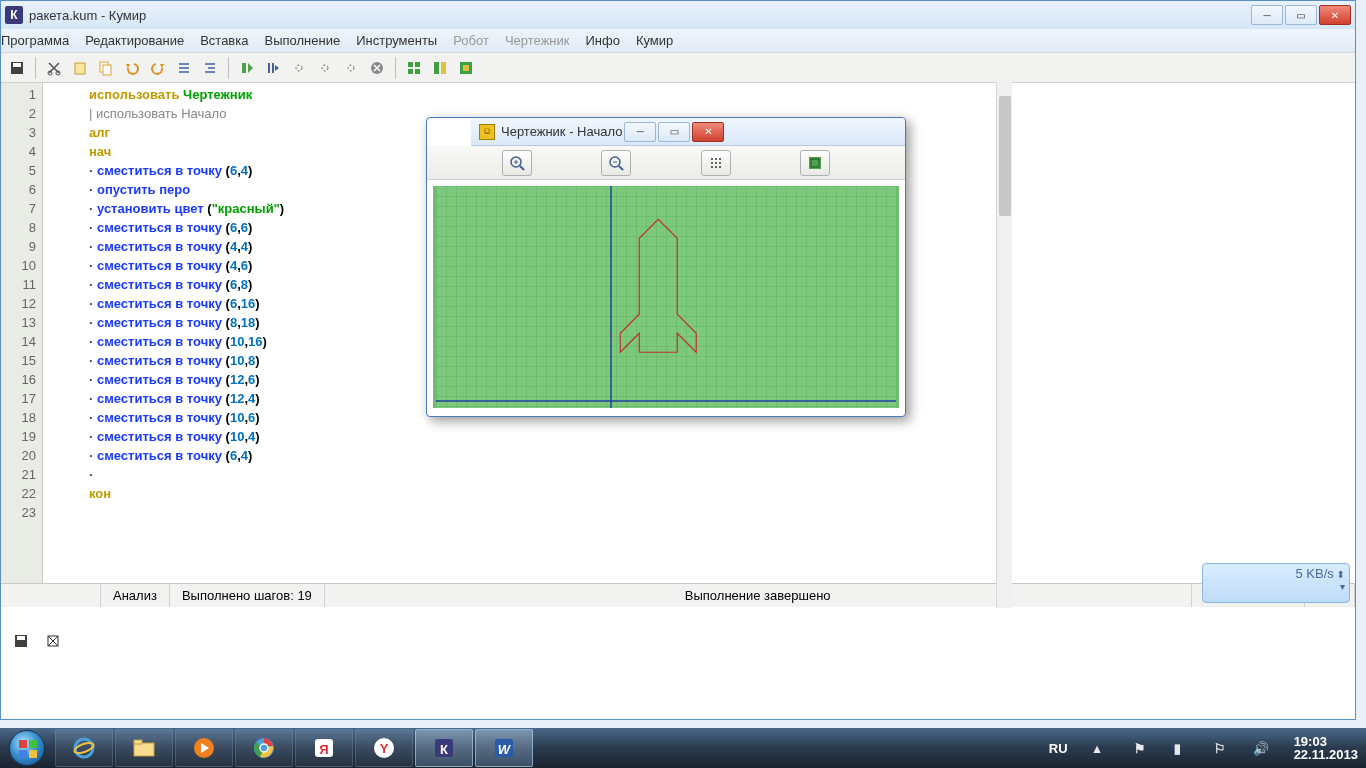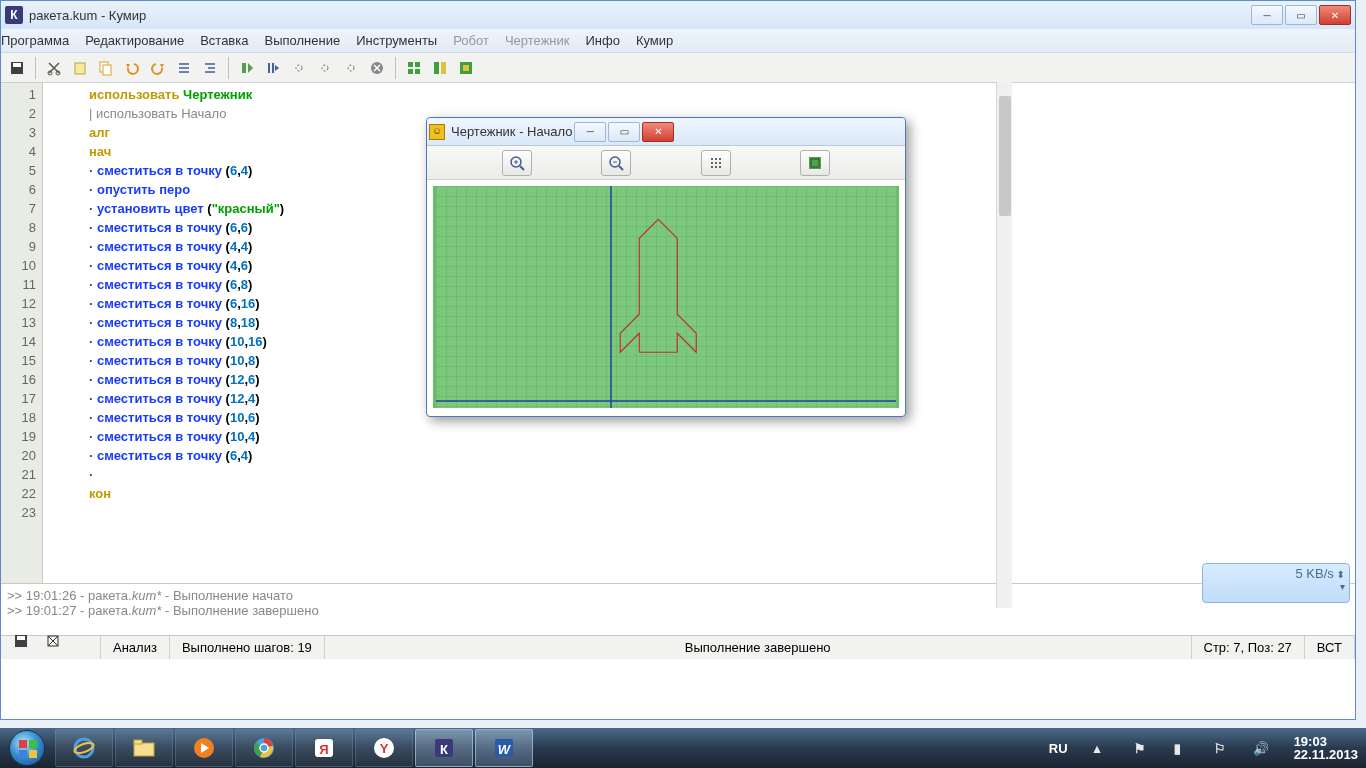--- a/index.html
+++ b/index.html
@@ -33,21 +33,21 @@
 .right-pane { width:352px; background:#fff; border-left:2px solid #d0d0d0; }
 
 .console { height:52px; border-top:1px solid #c8c8c8; background:#fff; font-family:"Courier New",monospace; font-size:13px; padding:4px 6px; color:#666; overflow:auto; }
 .console .gr { color:#888; }
 .statusbar { height:24px; background:#f2f2f0; border-top:1px solid #c8c8c8; display:flex; align-items:center; font-size:12px; }
 .statusbar .cell { padding:0 12px; border-right:1px solid #d0d0d0; height:100%; display:flex; align-items:center; }
 .statusbar .stretch { flex:1; justify-content:center; }
 
 
 .draft-window { position:absolute; top:117px; left:426px; width:480px; height:300px; background:#fff; border:1px solid #4a7ab8; box-shadow:4px 4px 12px rgba(0,0,0,0.4); border-radius:4px; }
-.draft-title { height:28px; background:linear-gradient(#f0f6ff,#dae8f9); display:flex; align-items:center; padding:0 2px; color:#333; border-bottom:1px solid #b8c8e0; border-radius:4px 4px 0 0; }
+.draft-title { height:28px; background:linear-gradient(#f0f6ff,#dae8f9); display:flex; align-items:center; padding:0 8px; color:#333; border-bottom:1px solid #b8c8e0; border-radius:4px 4px 0 0;margin-left:44px; }
 .draft-title .ic { width:16px; height:16px; background:#f0c020; border:1px solid #a08000; margin-right:6px; position:relative; }
 .draft-title .ic:after { content:"☺"; font-size:10px; position:absolute; top:0; left:2px; color:#604000; }
 .draft-tools { height:34px; background:linear-gradient(#f8f8f6,#ecece8); display:flex; align-items:center; justify-content:space-around; padding:0 40px; border-bottom:1px solid #d0d0d0; }
 .dbtn { width:30px; height:26px; border:1px solid #b0b0b0; background:linear-gradient(#fefefe,#e8e8e4); border-radius:3px; display:flex; align-items:center; justify-content:center; }
 .canvas { margin:6px; height:222px; background:#6abd6a; position:relative; overflow:hidden; }
 .canvas svg { width:100%; height:100%; }
 
 
 .notif { position:absolute; top:563px; right:16px; width:148px; height:40px; background:linear-gradient(#d8ecff,#c0dcf8); border:1px solid #8cb4e0; border-radius:4px; font-size:10px; color:#4a6a9a; padding:2px 4px; text-align:right; }
 
@@ -244,24 +244,20 @@
         <div><span class="dot">·</span> <span class="cmd">сместиться в точку</span> (<span class="num">10</span>,<span class="num">6</span>)</div>
         <div><span class="dot">·</span> <span class="cmd">сместиться в точку</span> (<span class="num">10</span>,<span class="num">4</span>)</div>
         <div><span class="dot">·</span> <span class="cmd">сместиться в точку</span> (<span class="num">6</span>,<span class="num">4</span>)</div>
         <div><span class="dot">·</span></div>
         <div><span class="kw">кон</span></div>
         <div>&nbsp;</div>
       </div>
     <div class="right-pane"></div>
   </div>
 
-  <div class="console" id="console">
-      <div class="gr">&gt;&gt; 19:01:26 - ракета.<i>kum*</i>  - Выполнение начато</div>
-      <div class="gr">&gt;&gt; 19:01:27 - ракета.<i>kum*</i>  - Выполнение завершено</div>
-    </div>
 
   <div class="bottom-toolbar">
     <div class="tbtn">
         <svg viewBox="0 0 16 16">
           <rect x="2" y="2" width="12" height="12" fill="#404040"></rect>
           <rect x="4" y="3" width="8" height="4" fill="#fff"></rect>
         </svg>
       </div>
     <div class="tbtn">
         <svg viewBox="0 0 16 16">

